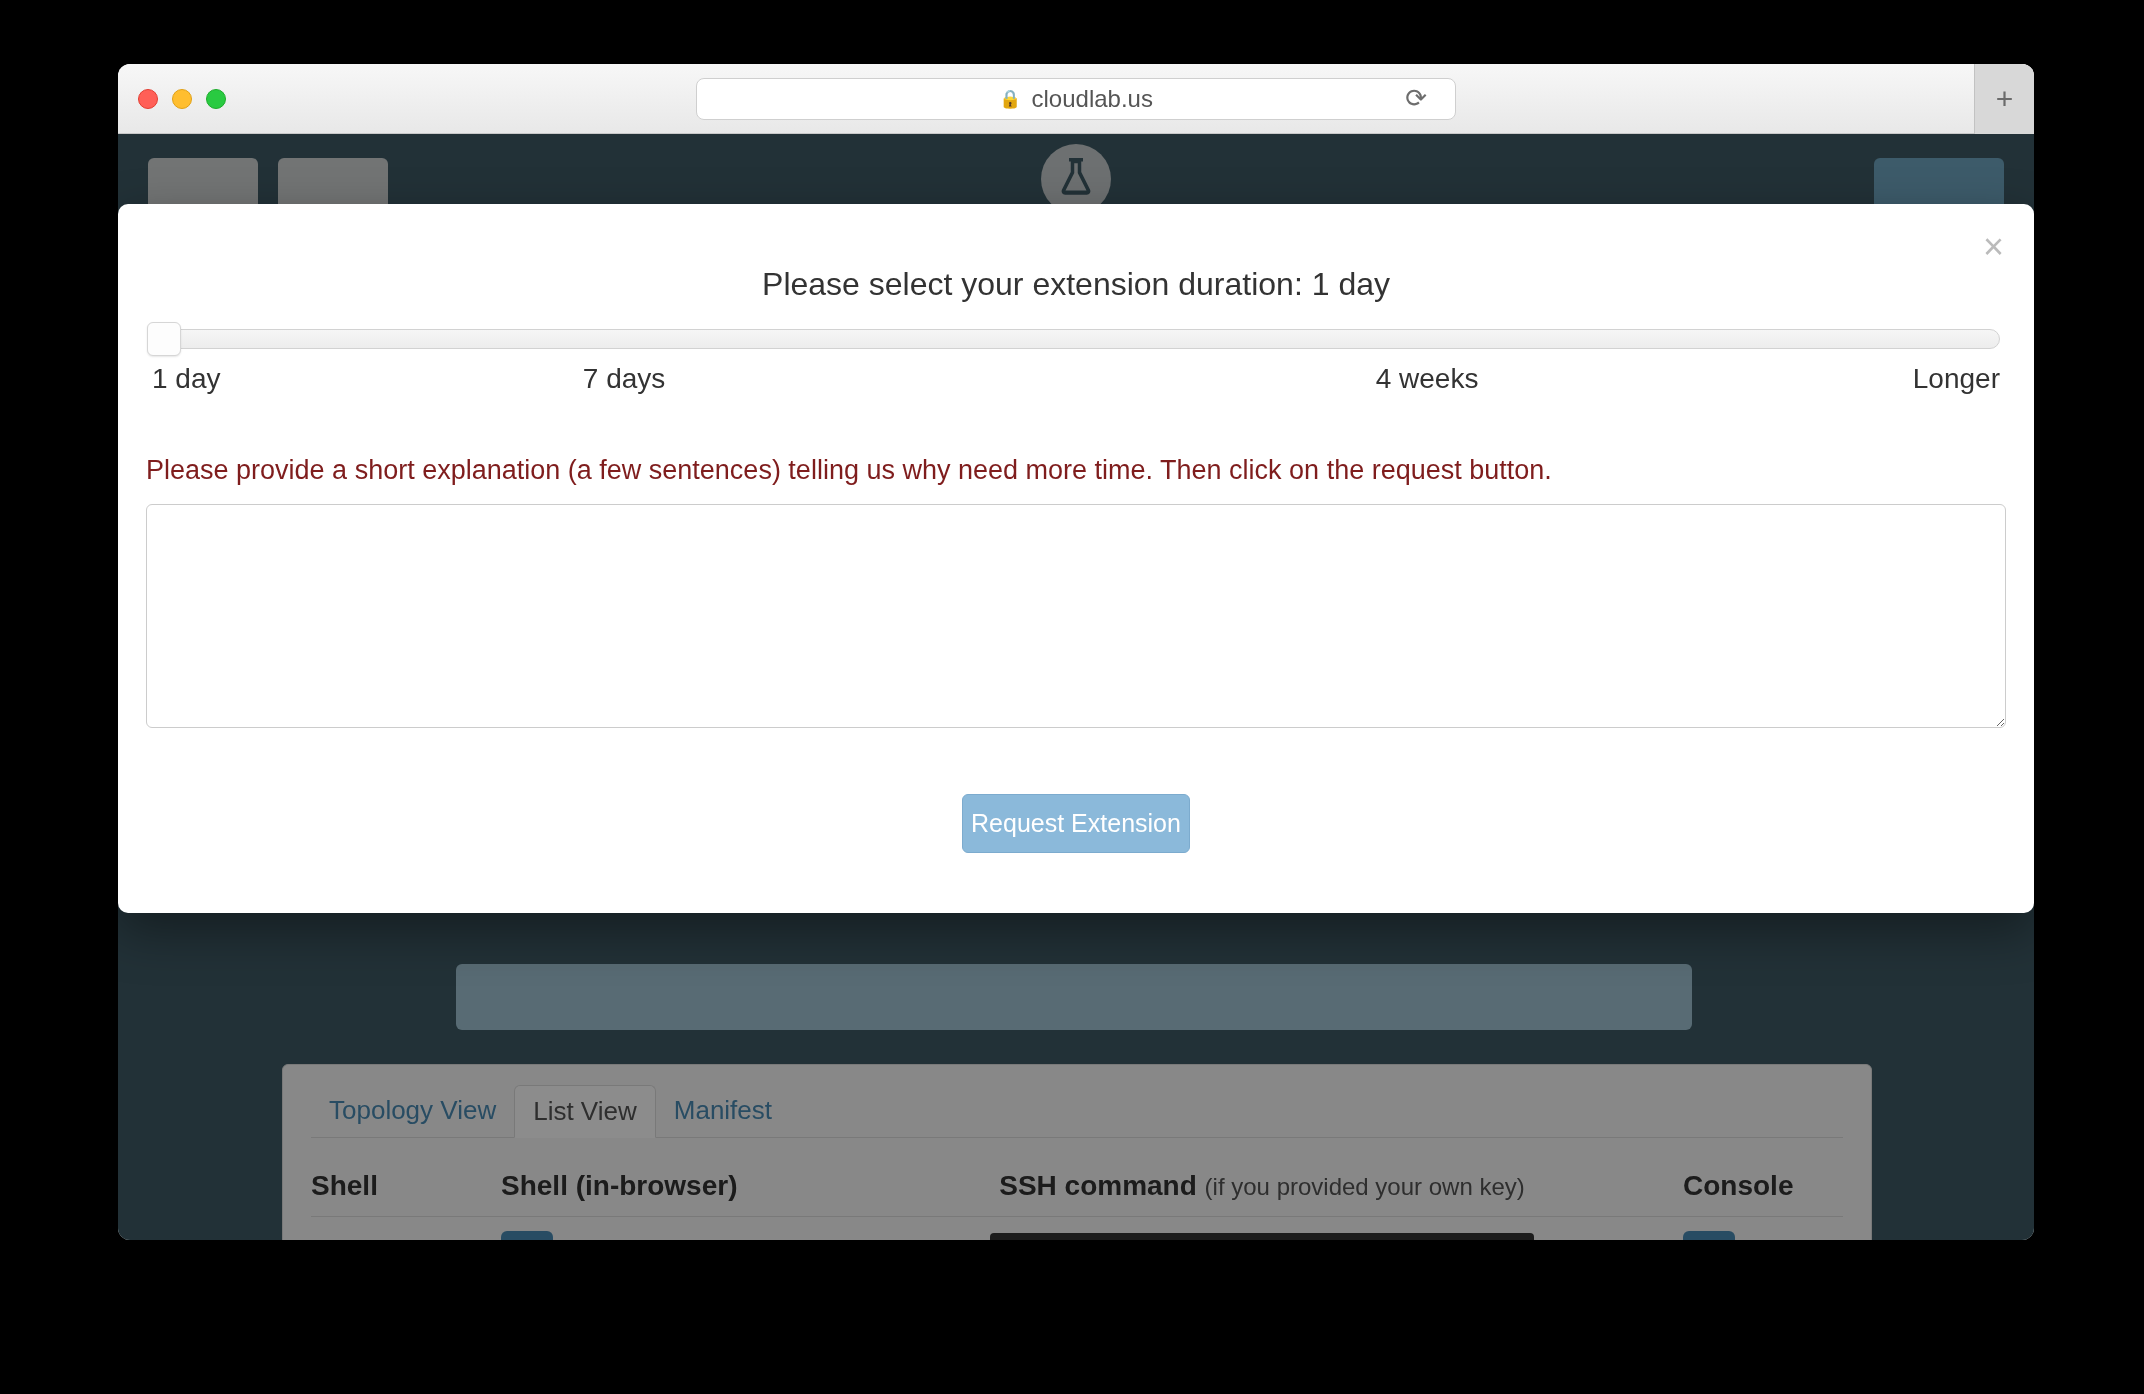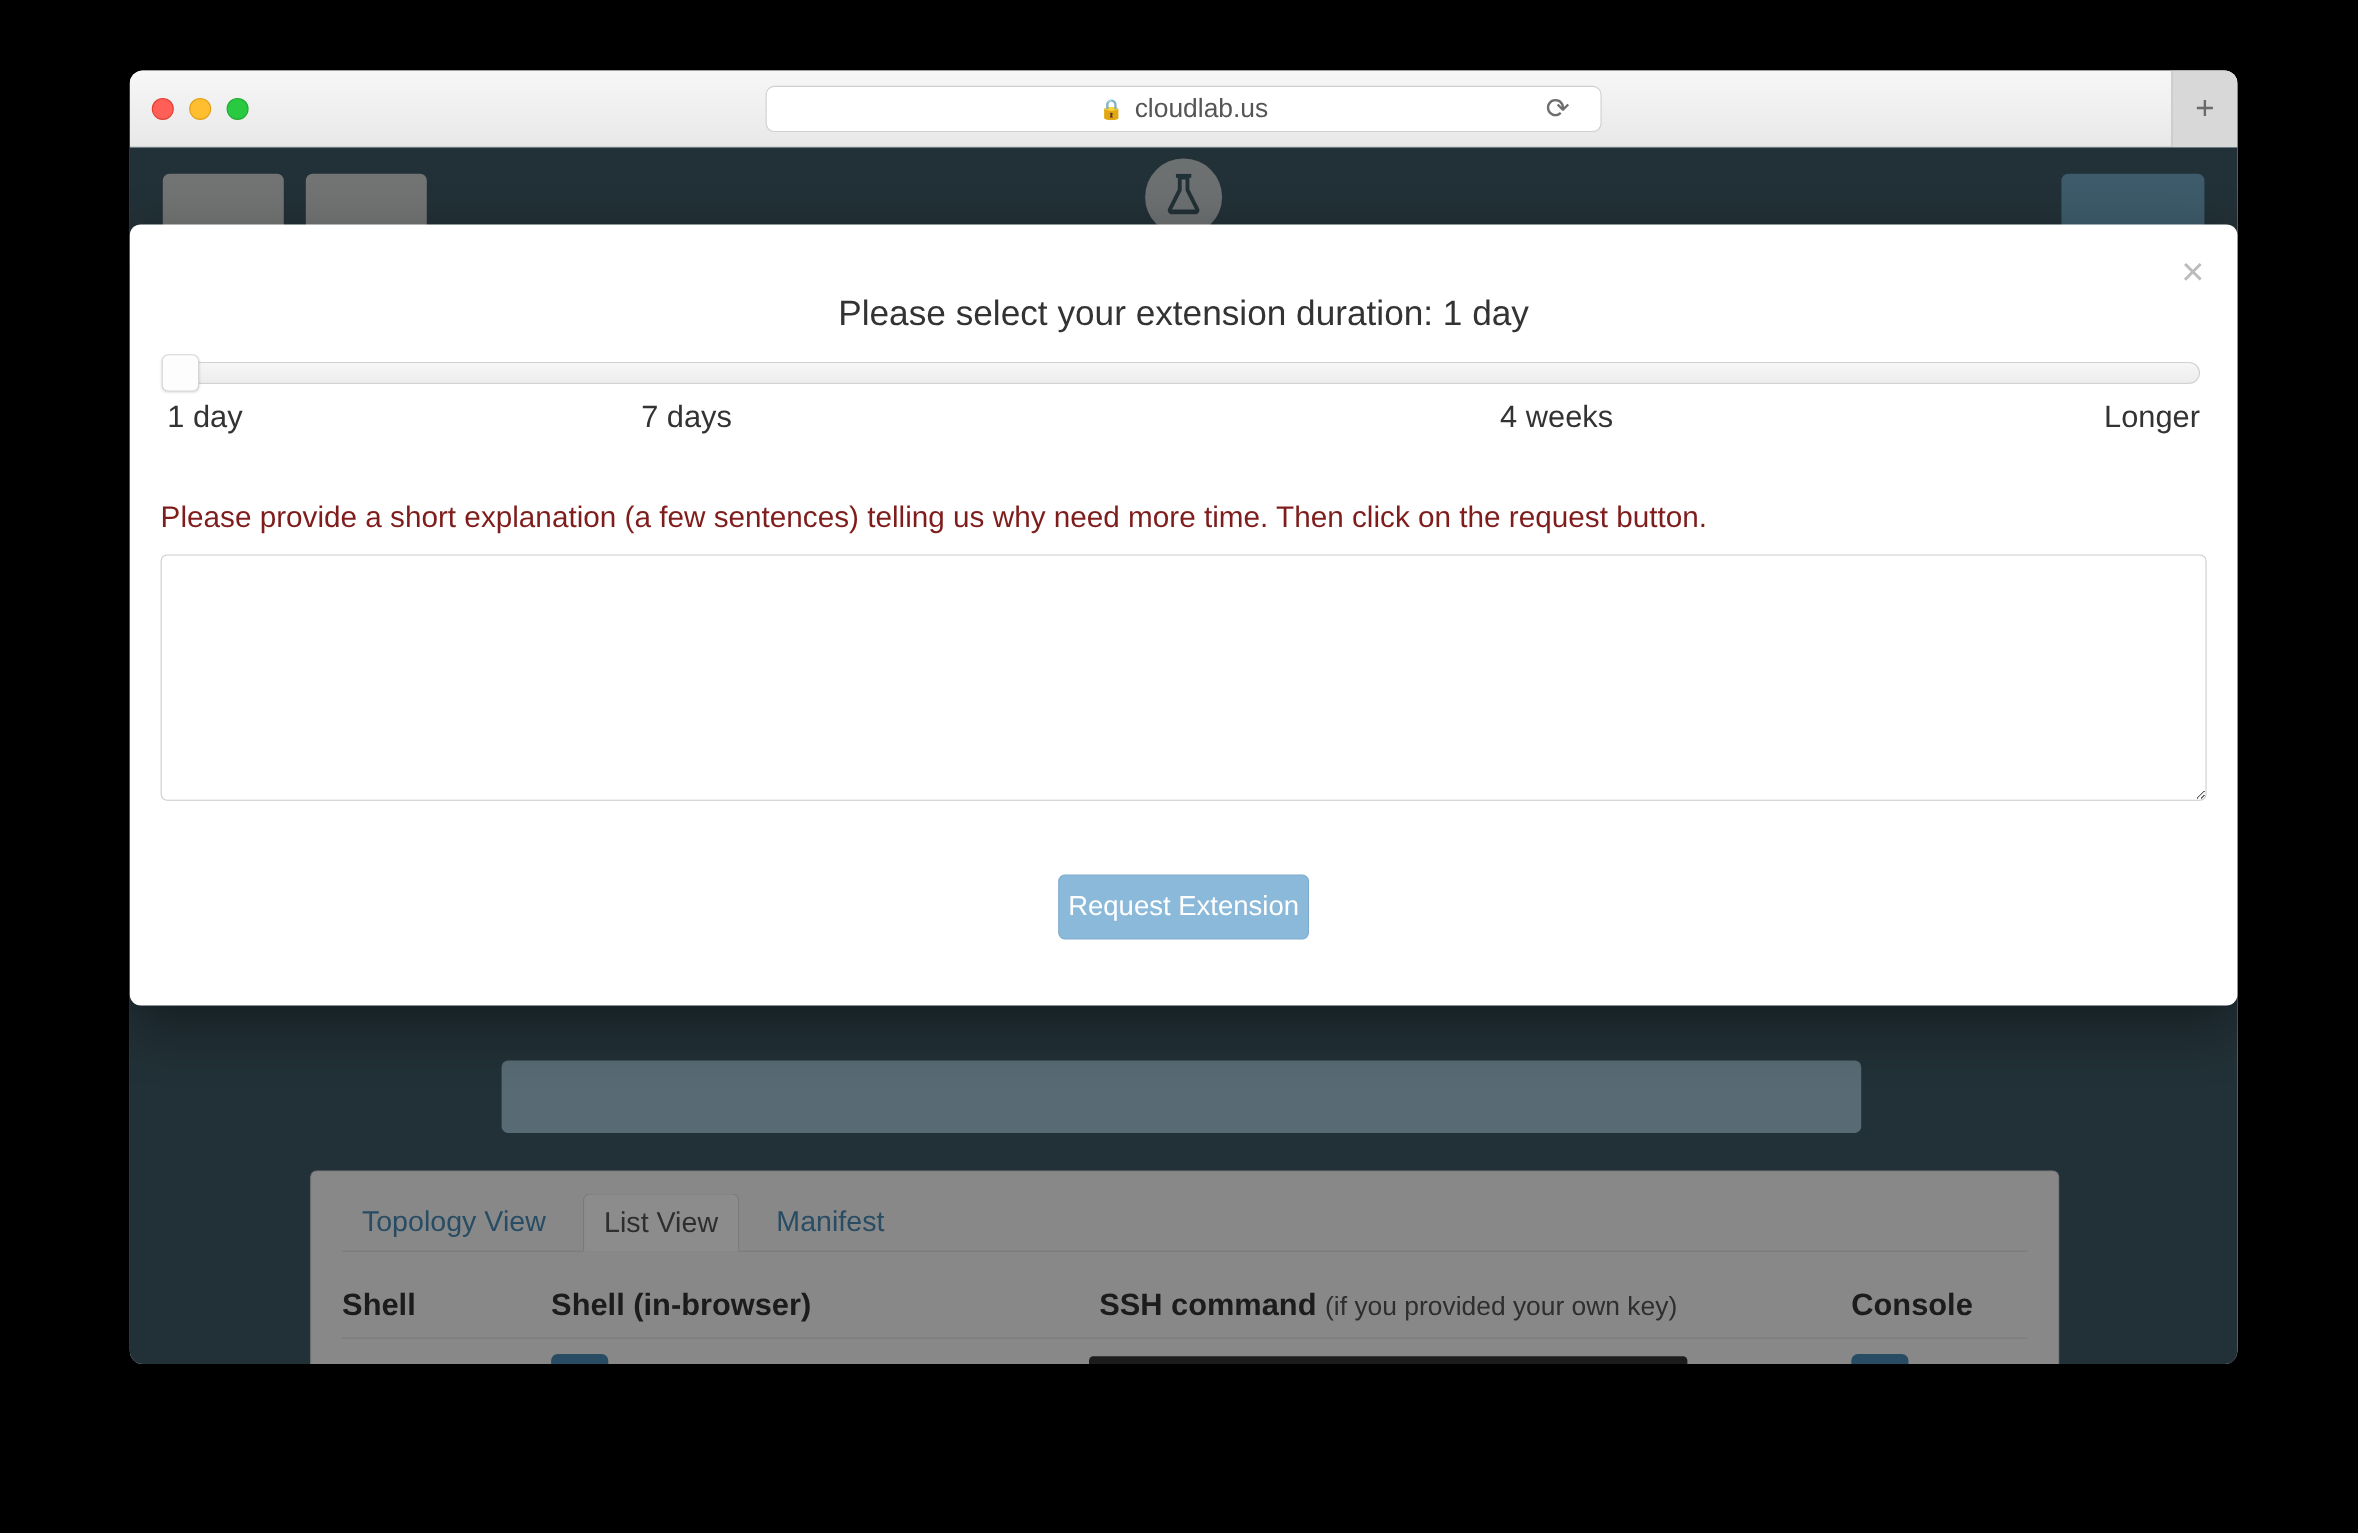--- a/index.html
+++ b/index.html
@@ -118,21 +118,21 @@
       position: absolute;
       top: 930px;
       left: 164px;
       width: 1590px;
       background: #f8f8f8;
       border: 1px solid #ddd;
       border-radius: 6px;
       padding: 20px 28px 0;
     }
     .tabs {
-      display: flex; gap: 16px;
+      display: flex; gap: 0;
       border-bottom: 1px solid #ddd;
       font-size: 26px;
       margin-bottom: 18px;
     }
     .tab { padding: 10px 18px; color: #4a8bb4; cursor: pointer; }
     .tab.active {
       color: #555; background: #fff;
       border: 1px solid #ddd; border-bottom: 1px solid #fff;
       border-radius: 6px 6px 0 0;
       margin-bottom: -1px;
@@ -196,21 +196,21 @@
       background: #fdfdfd;
       border: 1px solid #d6d6d6;
       border-radius: 6px;
       box-shadow: 0 1px 2px rgba(0,0,0,0.1);
     }
     .slider-labels {
       display: flex; justify-content: space-between;
       font-size: 28px; color: #333; margin-top: 14px;
     }
     .slider-labels span:nth-child(2) { position: relative; left: -140px; }
-    .slider-labels span:nth-child(3) { position: relative; left: 56px; }
+    .slider-labels span:nth-child(3) { position: relative; left: 68px; }
     .explain {
       font-size: 27px; color: #7f1d1d; margin: 60px 0 18px;
     }
     .modal textarea {
       width: 100%;
       height: 224px;
       border: 1px solid #ccc;
       border-radius: 6px;
       font-size: 24px;
       padding: 12px;

